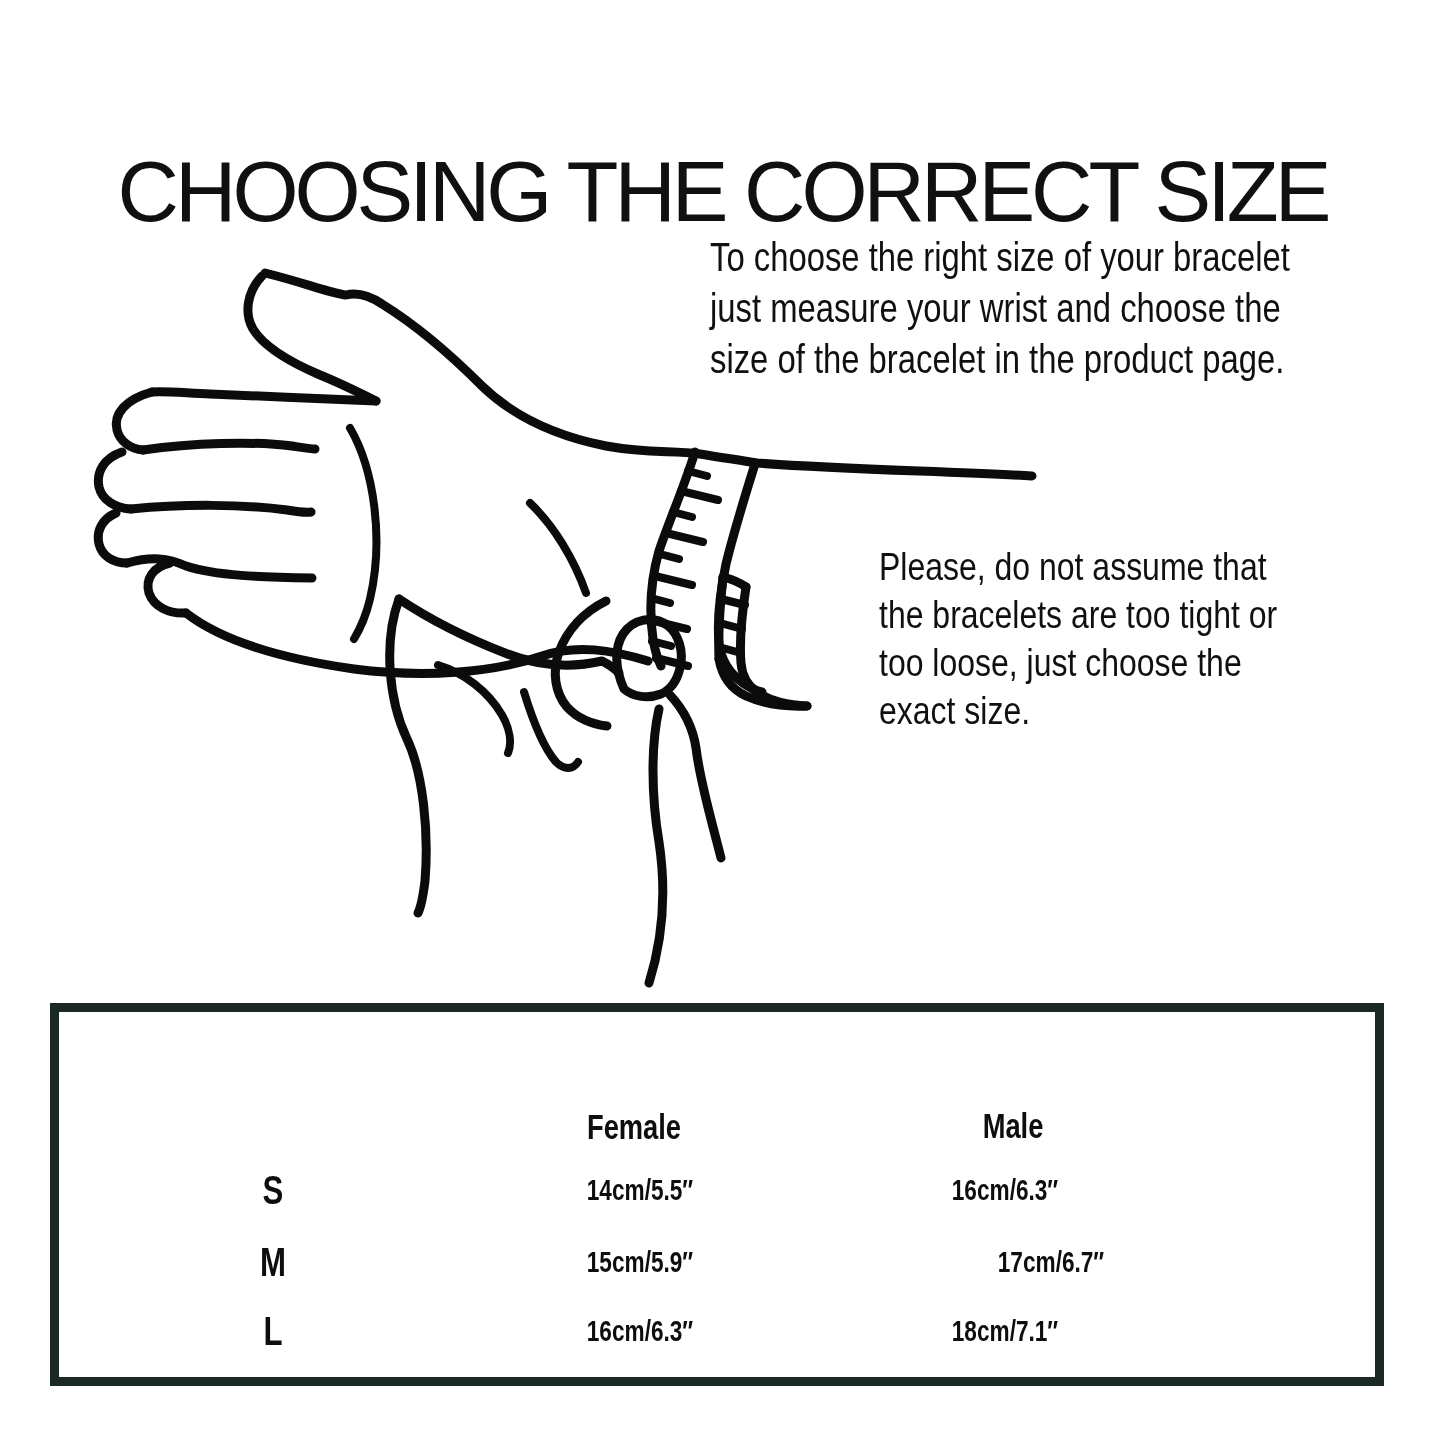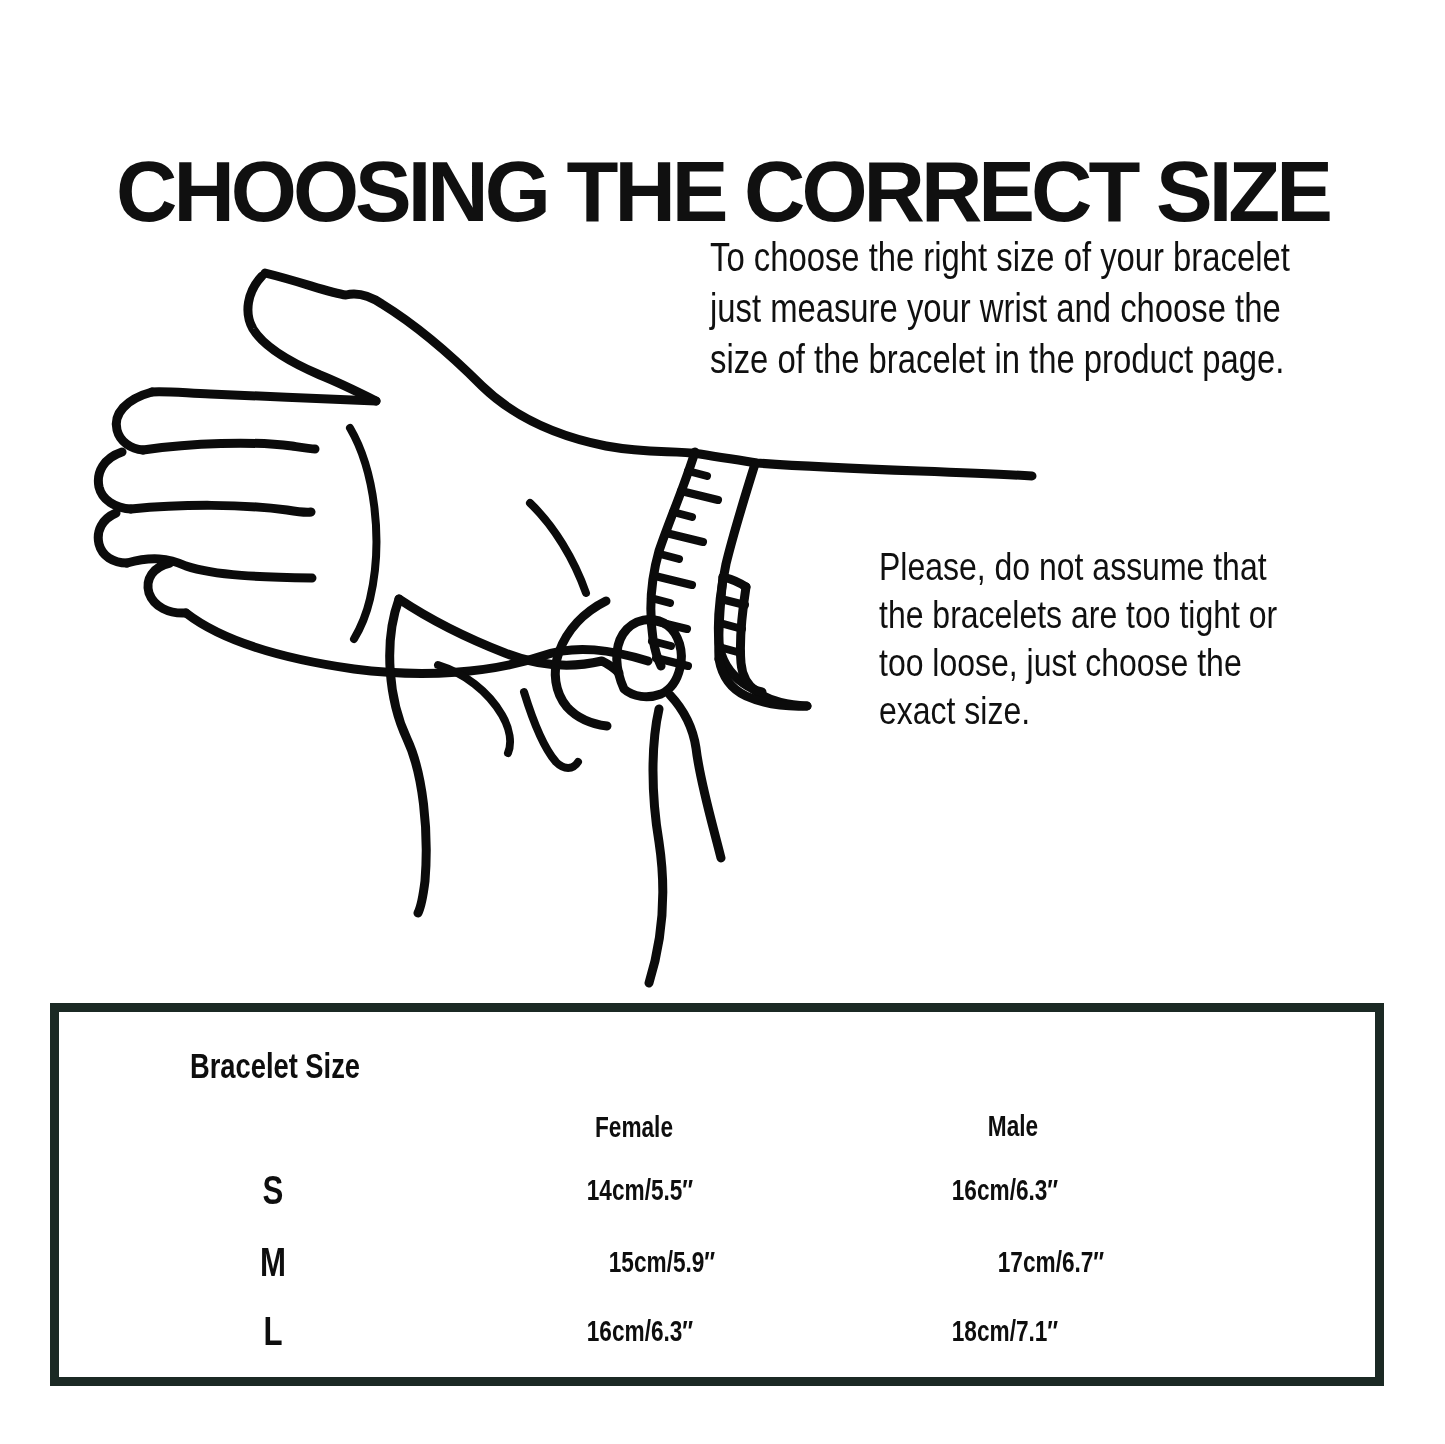--- a/index.html
+++ b/index.html
@@ -4,41 +4,41 @@
 <style>
   html,body{margin:0;padding:0;}
   body{
     width:1445px;height:1444px;position:relative;overflow:hidden;
     background:var(--paper,#ffffff);
     font-family:"Liberation Sans", sans-serif;
     color:var(--ink,#101010);
   }
   .page-title{
     position:absolute;left:0;top:92px;width:100%;
-    text-align:center;font-size:85px;font-weight:700;letter-spacing:-4px;
+    text-align:center;font-size:85px;font-weight:400;letter-spacing:-4px;
     line-height:1;color:var(--ink,#101010);white-space:nowrap;
   }
   .illu{position:absolute;left:0;top:0;pointer-events:none;}
   .illu path{fill:none;stroke:var(--line,#0b0b0b);stroke-width:9;stroke-linecap:round;stroke-linejoin:round;}
   .illu path.thin{stroke-width:8;}
   .para{position:absolute;transform:scaleX(0.82);transform-origin:left top;}
   .para .ln{white-space:nowrap;}
   .intro{left:710px;top:232px;font-size:40px;line-height:51px;font-weight:400;}
   .note{left:879px;top:543px;font-size:39px;line-height:48px;font-weight:400;}
   .size-table{
     position:absolute;left:50px;top:1003px;width:1334px;height:383px;
     border:9px solid var(--frame,#1b2924);box-sizing:border-box;background:#fff;
   }
   .cell{
     position:absolute;transform:translate(-50%,-50%);
     white-space:nowrap;font-weight:700;color:#0e0e0e;
   }
   .cond{display:inline-block;transform:scaleX(0.78);transform-origin:center center;white-space:nowrap;}
   .hdr{font-size:35px;}
-  .sub{font-size:29px;}
+  .sub{font-size:35px;}
   .val{font-size:29px;}
   .szl{font-size:40px;}
 </style>
 </head>
 <body>
 
 <h1 class="page-title">CHOOSING THE CORRECT SIZE</h1>
 
 <svg class="illu" width="1445" height="1010" viewBox="0 0 1445 1010" aria-hidden="true">
 
@@ -83,28 +83,27 @@
 </div>
 
 <div class="para note">
   <div class="ln">Please, do not assume that</div>
   <div class="ln">the bracelets are too tight or</div>
   <div class="ln">too loose, just choose the</div>
   <div class="ln">exact size.</div>
 </div>
 
 <div class="size-table">
-  <div class="cell hdr" style="left:216px;top:54px;"><span class="cond">Bracelet Size</span></div>
   <div class="cell sub" style="left:575px;top:115px;"><span class="cond">Female</span></div>
   <div class="cell sub" style="left:954px;top:114px;text-decoration:underline;"><span class="cond">Male</span></div>
 
   <div class="cell szl" style="left:214px;top:178px;"><span class="cond">S</span></div>
   <div class="cell val" style="left:581px;top:178px;"><span class="cond">14cm/5.5″</span></div>
   <div class="cell val" style="left:946px;top:178px;"><span class="cond">16cm/6.3″</span></div>
 
   <div class="cell szl" style="left:214px;top:250px;"><span class="cond">M</span></div>
-  <div class="cell val" style="left:603px;top:250px;"><span class="cond">15cm/5.9″</span></div>
+  <div class="cell val" style="left:581px;top:250px;"><span class="cond">15cm/5.9″</span></div>
   <div class="cell val" style="left:992px;top:250px;"><span class="cond">17cm/6.7″</span></div>
 
   <div class="cell szl" style="left:214px;top:319px;"><span class="cond">L</span></div>
   <div class="cell val" style="left:581px;top:319px;"><span class="cond">16cm/6.3″</span></div>
   <div class="cell val" style="left:946px;top:319px;"><span class="cond">18cm/7.1″</span></div>
 </div>
 
 </body></html>

